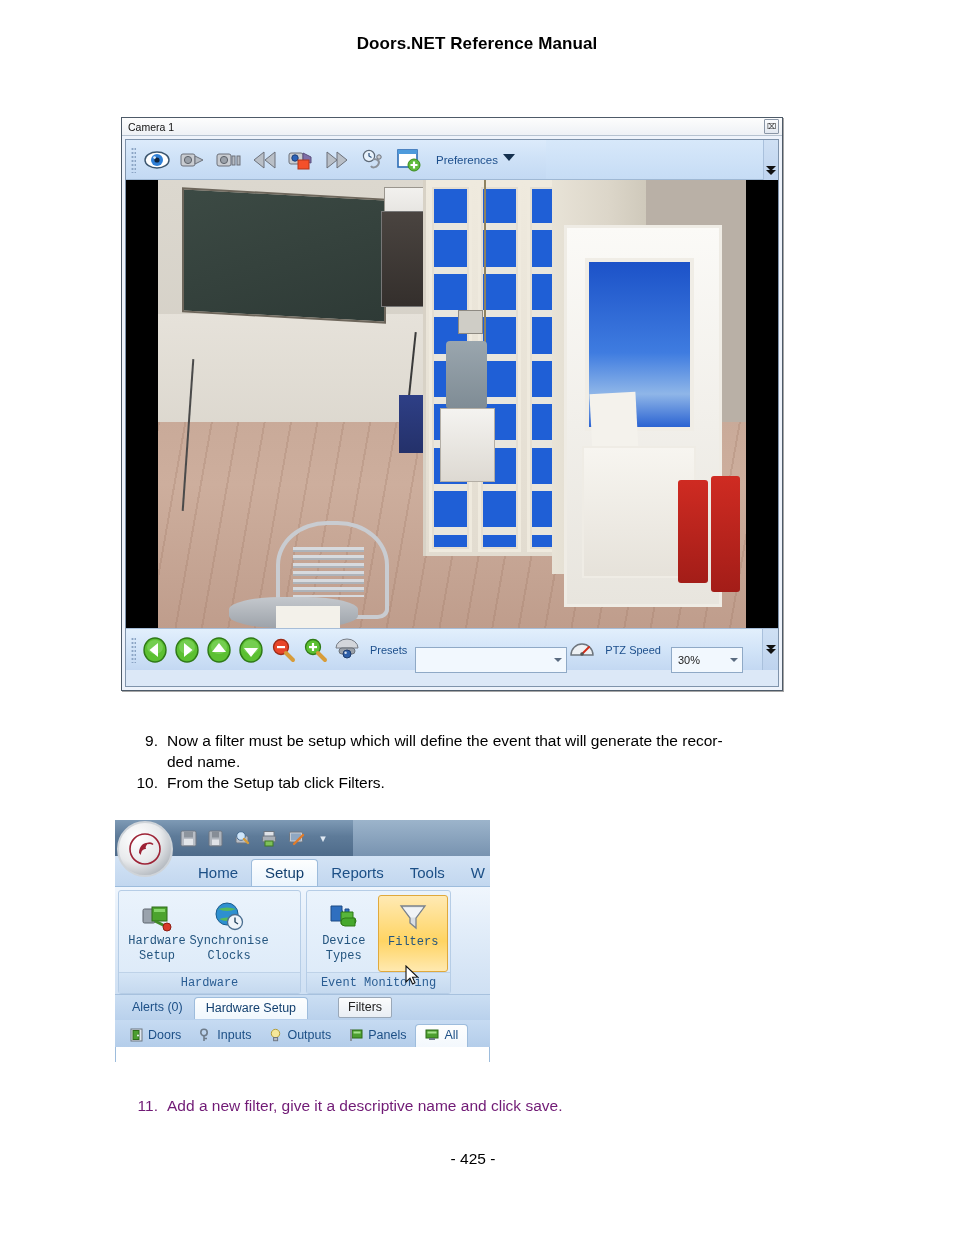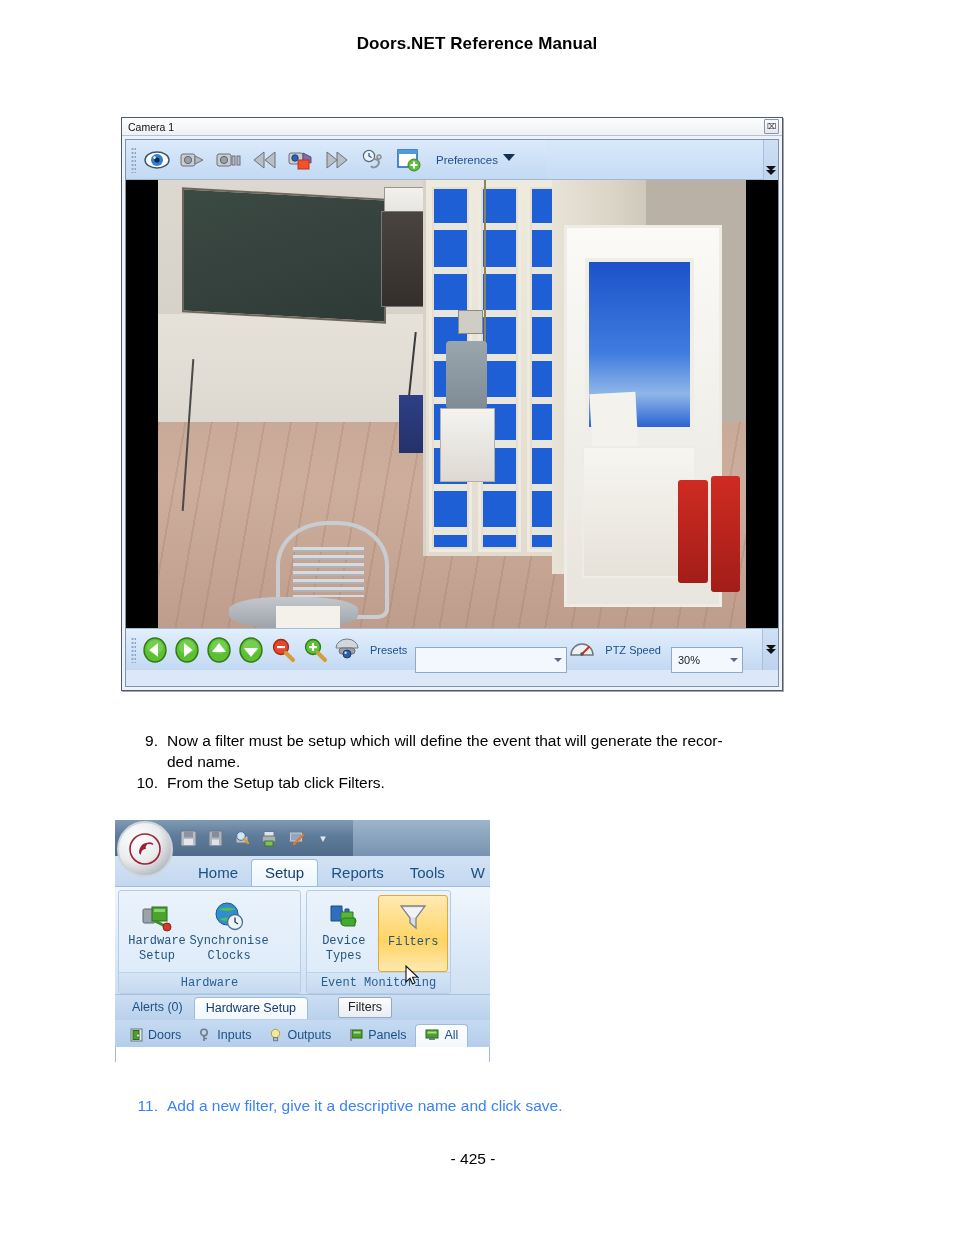--- a/index.html
+++ b/index.html
@@ -342,21 +342,21 @@
     color: #000;
     line-height: 21px;
   }
   .step { display: flex; margin-bottom: 0px; }
   .step-num { width: 30px; text-align: right; flex: none; }
   .step-txt { padding-left: 9px; }
   .steps2 {
     position: absolute;
     left: 128px; top: 1095px;
     width: 720px;
-    font-size: 15.5px; color: #3b82f6; line-height: 21px;
+    font-size: 15.5px; color: #701a75; line-height: 21px;
   }
 
   
   .ribbon {
     position: absolute;
     left: 115px; top: 820px;
     width: 375px; height: 242px;
     background: #cddff2;
     overflow: hidden;
     box-sizing: border-box;

